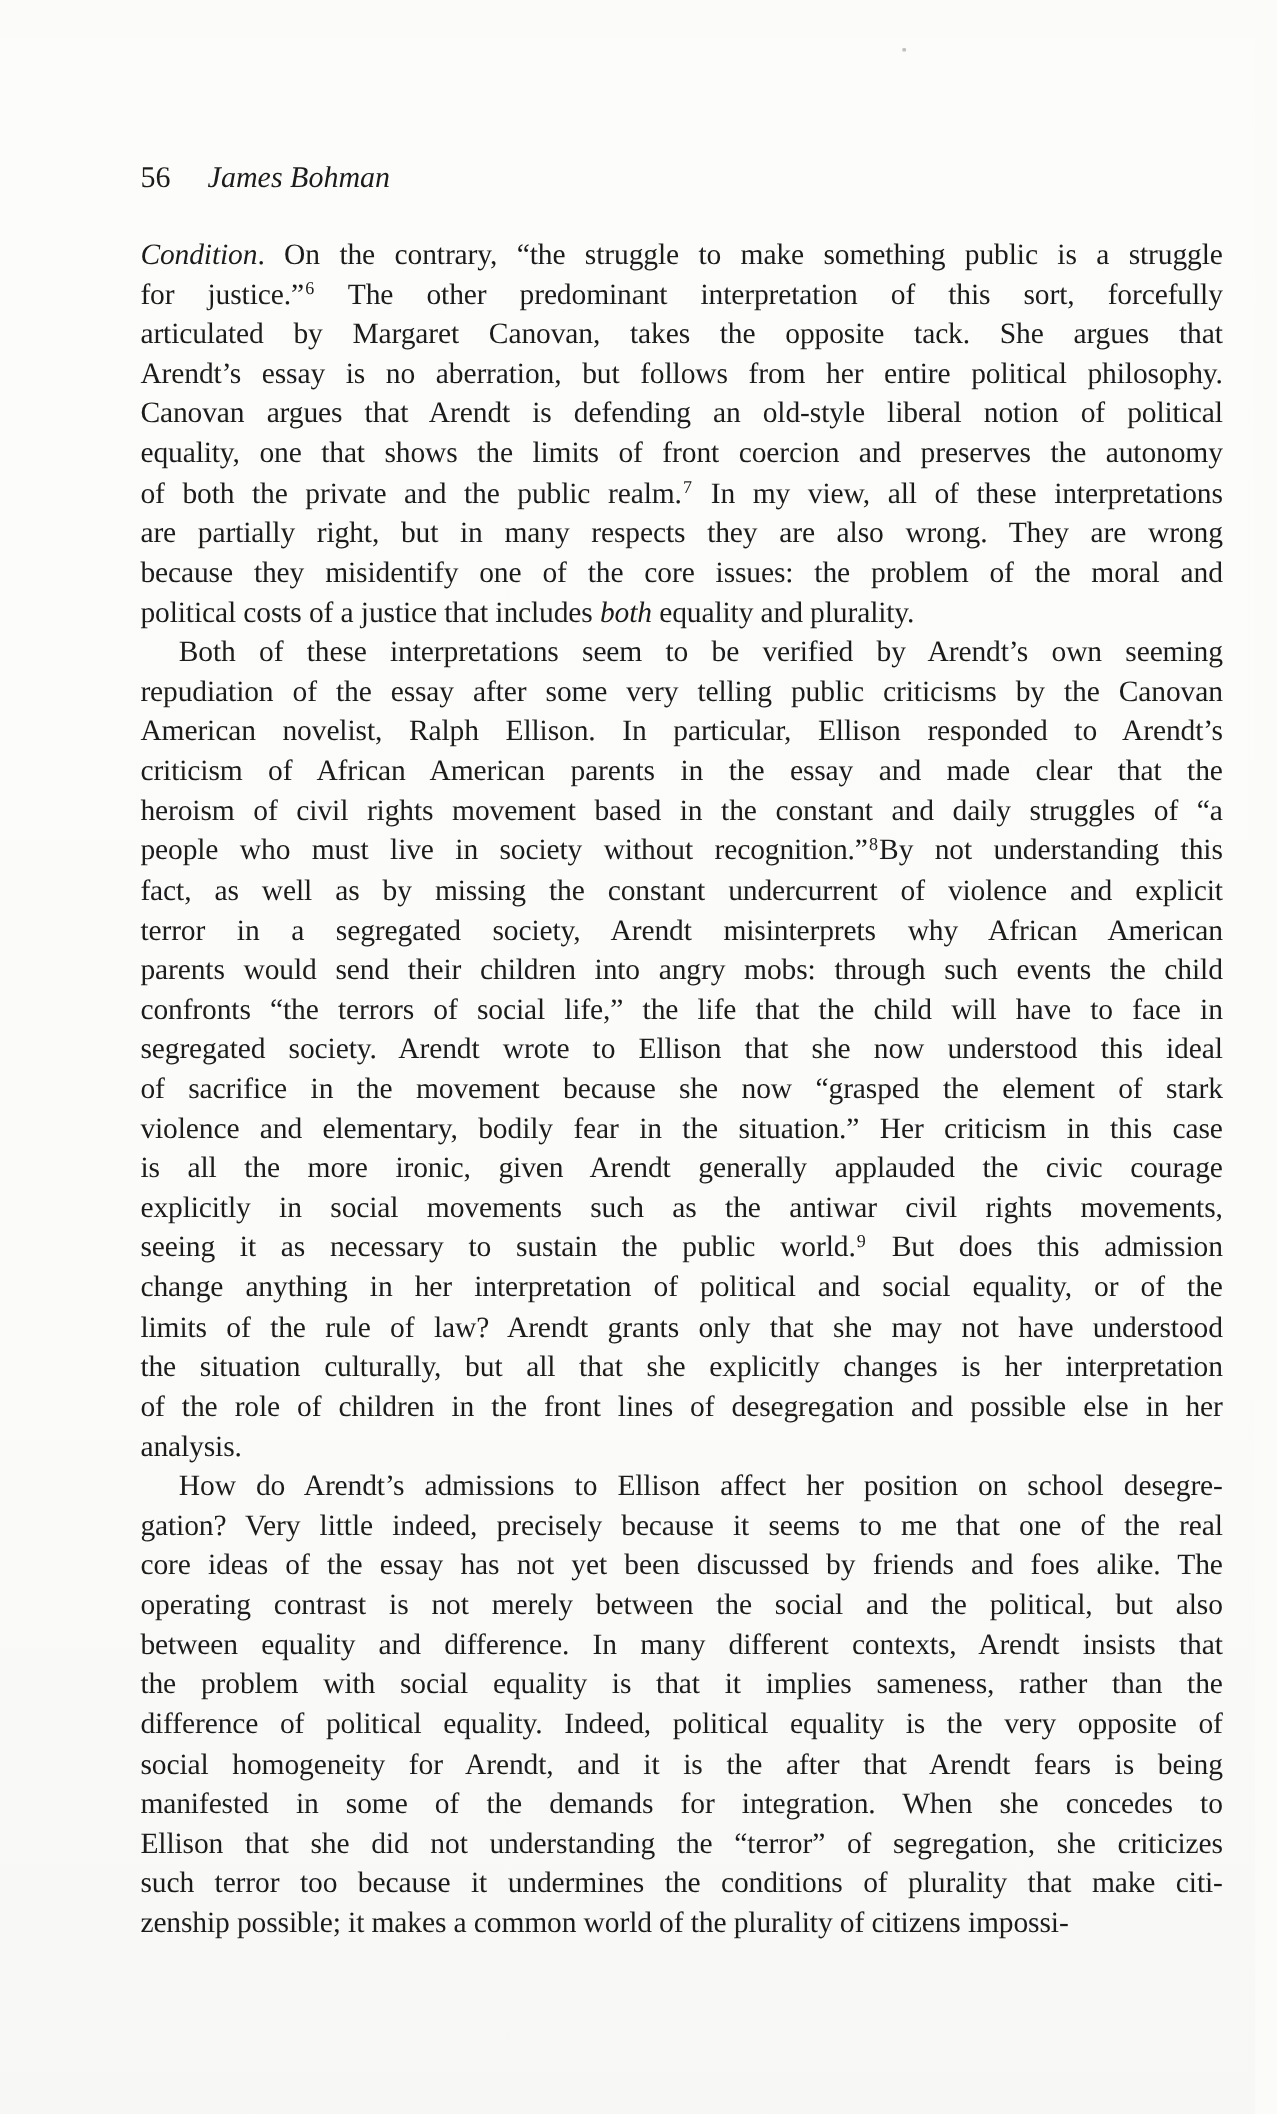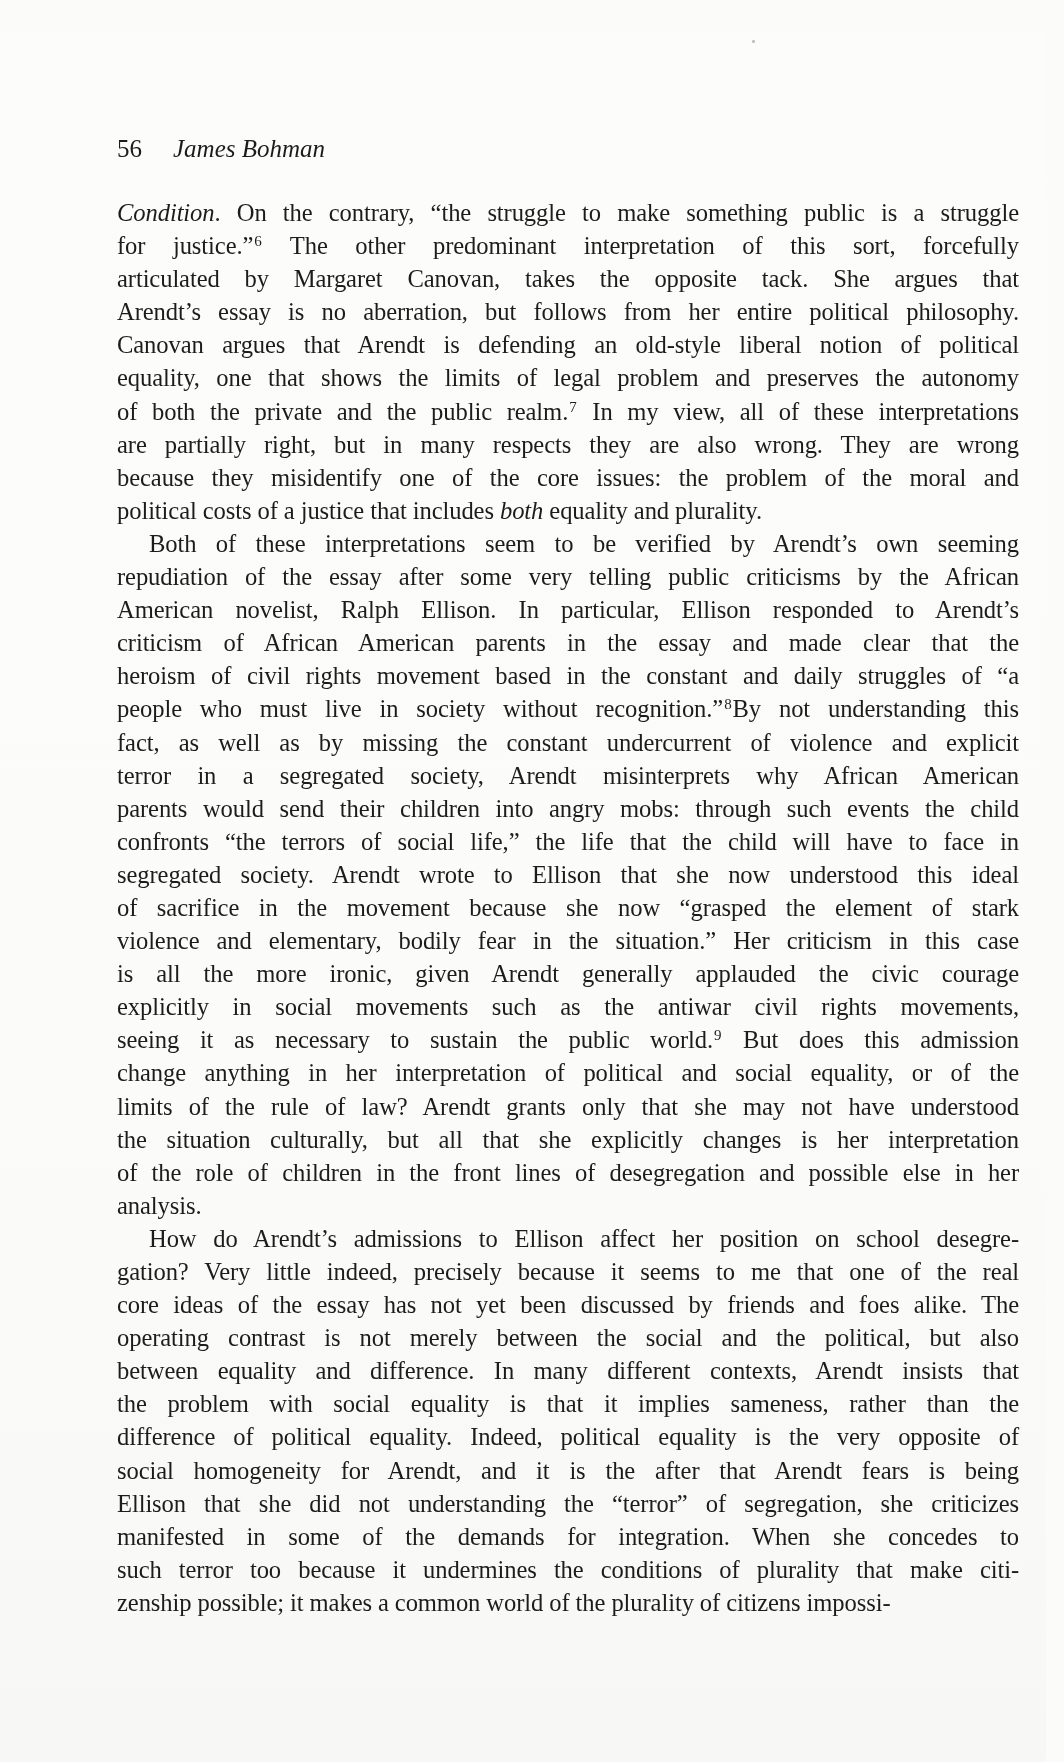--- a/index.html
+++ b/index.html
@@ -89,29 +89,29 @@
     <span class="folio">56</span><span class="author">James Bohman</span>
   </div>
 
   <div class="body-text" id="body-text">
       <div>
         <span class="line"><span class="it">Condition</span>. On the contrary, “the struggle to make something public is a struggle</span>
         <span class="line">for justice.”<sup>6</sup> The other predominant interpretation of this sort, forcefully</span>
         <span class="line">articulated by Margaret Canovan, takes the opposite tack. She argues that</span>
         <span class="line">Arendt’s essay is no aberration, but follows from her entire political philosophy.</span>
         <span class="line">Canovan argues that Arendt is defending an old-style liberal notion of political</span>
-        <span class="line">equality, one that shows the limits of legal problem and preserves the autonomy</span>
+        <span class="line">equality, one that shows the limits of front coercion and preserves the autonomy</span>
         <span class="line">of both the private and the public realm.<sup>7</sup> In my view, all of these interpretations</span>
         <span class="line">are partially right, but in many respects they are also wrong. They are wrong</span>
         <span class="line">because they misidentify one of the core issues: the problem of the moral and</span>
         <span class="line last">political costs of a justice that includes <span class="it">both</span> equality and plurality.</span>
       </div>
       <div>
         <span class="line indent">Both of these interpretations seem to be verified by Arendt’s own seeming</span>
-        <span class="line">repudiation of the essay after some very telling public criticisms by the African</span>
+        <span class="line">repudiation of the essay after some very telling public criticisms by the Canovan</span>
         <span class="line">American novelist, Ralph Ellison. In particular, Ellison responded to Arendt’s</span>
         <span class="line">criticism of African American parents in the essay and made clear that the</span>
         <span class="line">heroism of civil rights movement based in the constant and daily struggles of “a</span>
         <span class="line">people who must live in society without recognition.”<sup>8</sup>By not understanding this</span>
         <span class="line">fact, as well as by missing the constant undercurrent of violence and explicit</span>
         <span class="line">terror in a segregated society, Arendt misinterprets why African American</span>
         <span class="line">parents would send their children into angry mobs: through such events the child</span>
         <span class="line">confronts “the terrors of social life,” the life that the child will have to face in</span>
         <span class="line">segregated society. Arendt wrote to Ellison that she now understood this ideal</span>
         <span class="line">of sacrifice in the movement because she now “grasped the element of stark</span>
@@ -127,19 +127,19 @@
       </div>
       <div>
         <span class="line indent">How do Arendt’s admissions to Ellison affect her position on school desegre-</span>
         <span class="line">gation? Very little indeed, precisely because it seems to me that one of the real</span>
         <span class="line">core ideas of the essay has not yet been discussed by friends and foes alike. The</span>
         <span class="line">operating contrast is not merely between the social and the political, but also</span>
         <span class="line">between equality and difference. In many different contexts, Arendt insists that</span>
         <span class="line">the problem with social equality is that it implies sameness, rather than the</span>
         <span class="line">difference of political equality. Indeed, political equality is the very opposite of</span>
         <span class="line">social homogeneity for Arendt, and it is the after that Arendt fears is being</span>
+        <span class="line">manifested in some of the demands for integration. When she concedes to</span>
         <span class="line">Ellison that she did not understanding the “terror” of segregation, she criticizes</span>
-        <span class="line">manifested in some of the demands for integration. When she concedes to</span>
         <span class="line">such terror too because it undermines the conditions of plurality that make citi-</span>
         <span class="line last">zenship possible; it makes a common world of the plurality of citizens impossi-</span>
       </div>
     </div>
 </div>
 
 </body></html>

